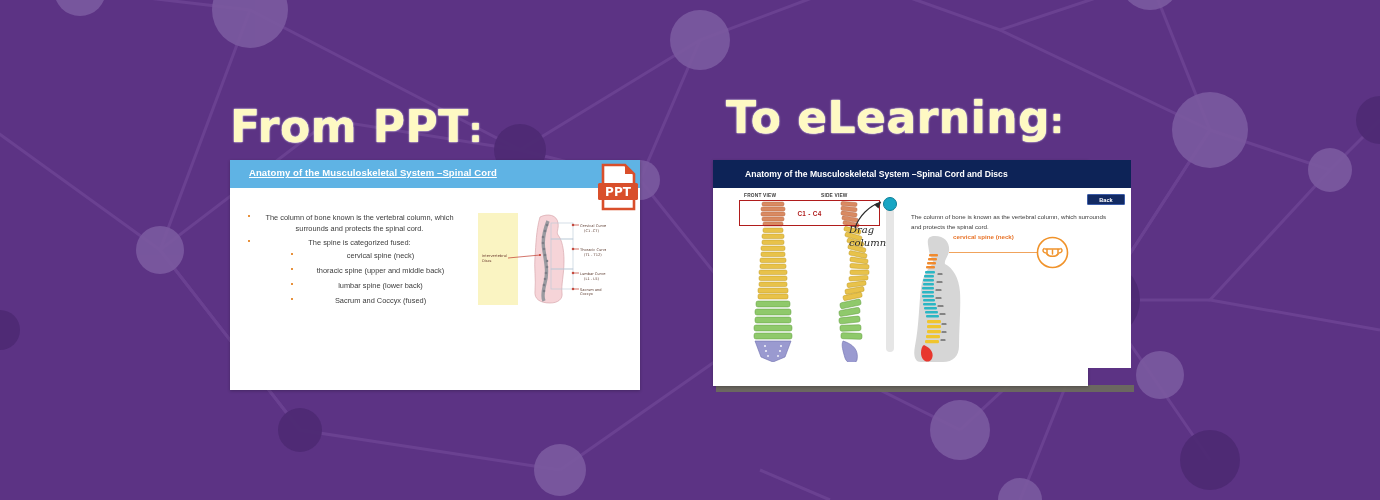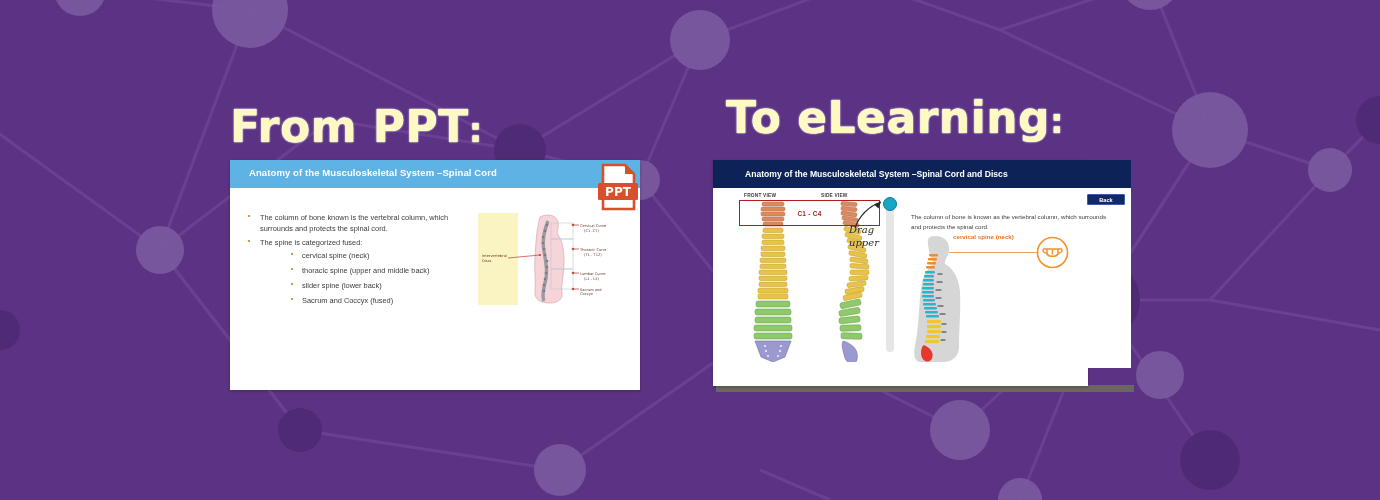--- a/index.html
+++ b/index.html
@@ -30,28 +30,28 @@
     width: 410px; height: 230px;
     background: #ffffff; box-shadow: 0 1px 3px rgba(0,0,0,.25);
   }
   #ppt-header {
     position: absolute; left: 0; top: 0; width: 410px; height: 28px;
     background: #5fb3e4;
   }
   #ppt-header-title {
     position: absolute; left: 19px; top: 7px;
     color: #ffffff; font-size: 9.5px; font-weight: bold;
-    letter-spacing: .1px; white-space: nowrap;
+    letter-spacing: .1px; white-space: nowrap; text-decoration: underline;
   }
   #ppt-icon {
     position: absolute; left: 365px; top: 3px; width: 46px; height: 48px;
   }
   #ppt-bullets {
     position: absolute; left: 14px; top: 52px; width: 215px;
-    color: #3b3b3b; font-size: 7.4px; line-height: 1.52;
+    color: #3b3b3b; font-size: 7.4px; line-height: 1.52; text-align: center;
   }
   .b-row { position: relative; padding-left: 16px; margin-bottom: 2px; }
   .b-row .dot {
     position: absolute; left: 4px; top: 3px;
     width: 2px; height: 2px; background: #e8913c;
   }
   .sub-list { margin-top: 2.5px; padding-left: 28px; }
   .sub-row { position: relative; padding-left: 14px; margin-bottom: 3.5px; }
   .sub-row .dot {
     position: absolute; left: 3px; top: 3px;
@@ -214,21 +214,21 @@
           <div class="sub-row">
             <span class="dot"></span>
             <span>cervical spine (neck)</span>
           </div>
           <div class="sub-row">
             <span class="dot"></span>
             <span>thoracic spine (upper and middle back)</span>
           </div>
           <div class="sub-row">
             <span class="dot"></span>
-            <span>slider spine (lower back)</span>
+            <span>lumbar spine (lower back)</span>
           </div>
           <div class="sub-row">
             <span class="dot"></span>
             <span>Sacrum and Coccyx (fused)</span>
           </div>
         </div>
       </div>
     </div>
 
     <svg id="ppt-figure" viewBox="0 0 128 92">
@@ -384,21 +384,21 @@
 
     <div id="slider-track"></div>
     <div id="slider-handle"></div>
 
     <svg id="drag-arrow" viewBox="0 0 36 32">
       <path d="M4 30 C8 18 18 8 30 4" fill="none" stroke="#2a2a2a" stroke-width="1.1"></path>
       <path d="M30 4 L23 6.5 L27.5 10.5 Z" fill="#2a2a2a"></path>
     </svg>
     <div id="drag-note">
       <div>Drag</div>
-      <div>upper</div>
+      <div>column</div>
     </div>
 
     <svg id="human" viewBox="0 0 78 128">
       <path d="M40 2 C50 2 55 9 54 17 C53 23 49 26 50 30 C58 34 64 44 65 58
                C66 74 64 94 64 112 C64 122 58 128 48 128 L26 128
                C20 128 18 122 20 112 C24 92 24 70 26 54 C28 40 34 33 38 30
                C39 26 35 23 34 17 C33 9 30 2 40 2 Z" fill="#d6d6d6"></path>
 
       <g stroke-linecap="round">
         <g fill="#f08a2e">

